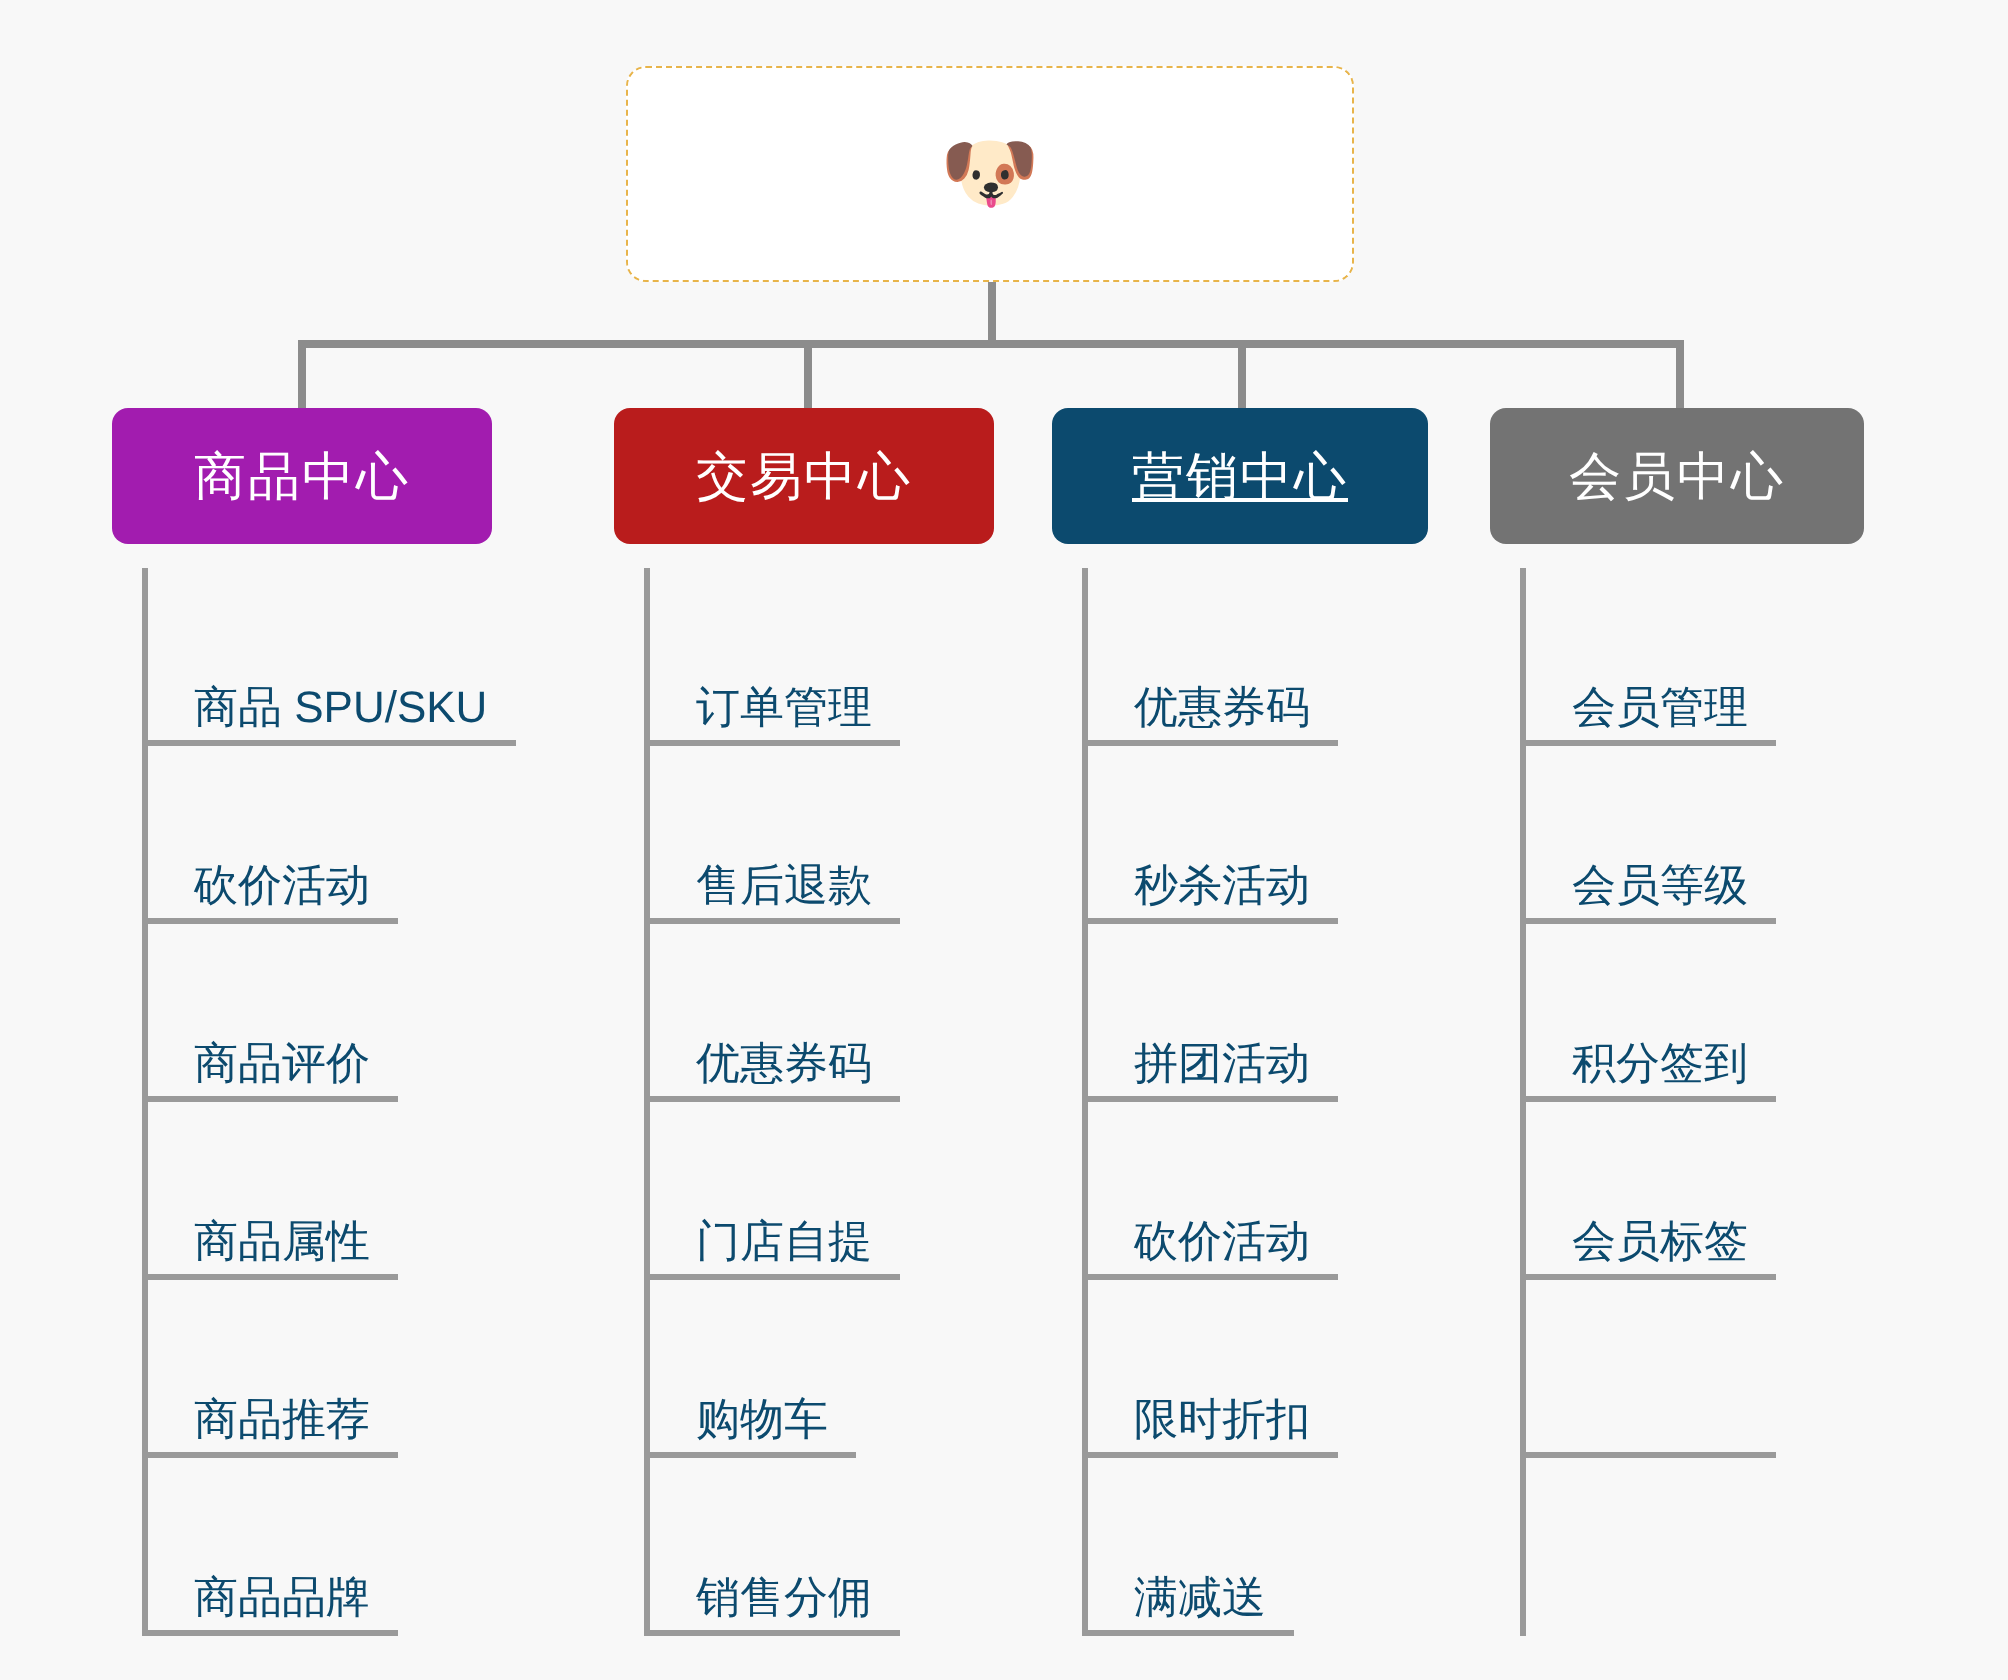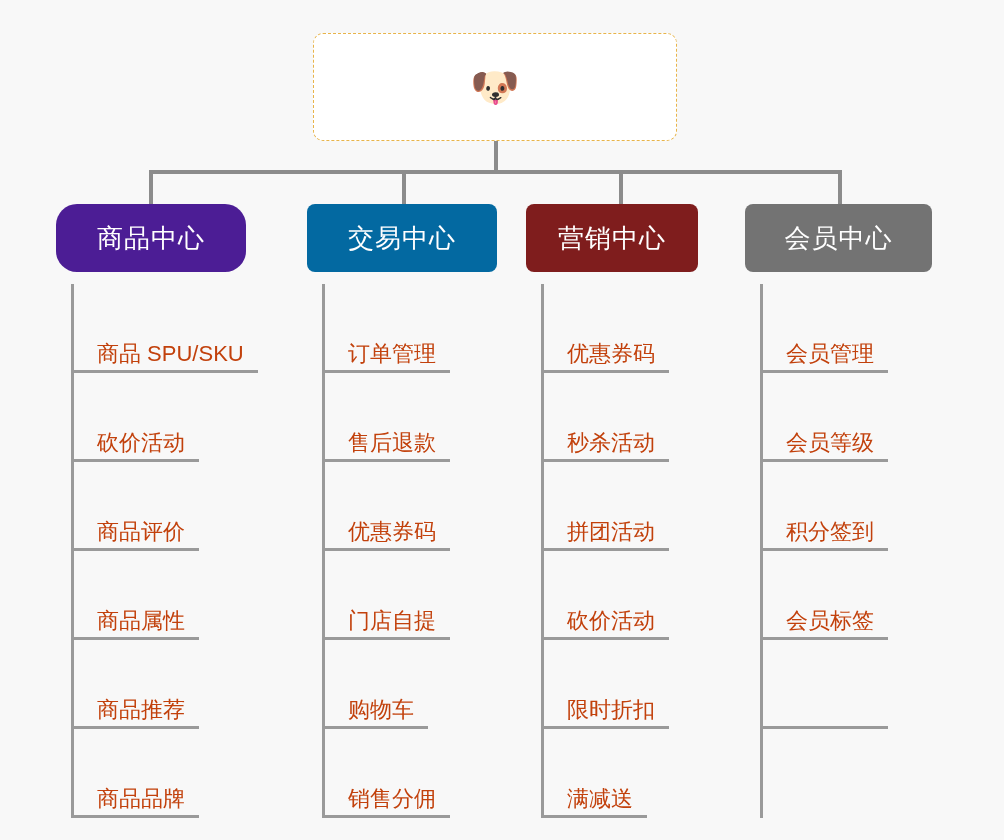--- a/index.html
+++ b/index.html
@@ -106,21 +106,21 @@
   }
   .leaf {
     position: relative;
     height: 89px;
     display: flex;
     align-items: flex-end;
   }
   .leaf-label {
     display: inline-block;
     font-size: 22px;
-    color: #c2410c;
+    color: #0c4a6e;
     white-space: nowrap;
     padding: 0 14px 7px 24px;
     line-height: 1.1;
   }
   .leaf-rule {           
     position: absolute;
     left: -2px;
     bottom: 0;
     height: 3px;
     background: #9a9a9a;
@@ -139,21 +139,21 @@
   <div class="conn conn-bus"></div>
   <div id="drops">
       <div class="conn conn-drop" style="left: 149px;"></div>
       <div class="conn conn-drop" style="left: 402px;"></div>
       <div class="conn conn-drop" style="left: 619px;"></div>
       <div class="conn conn-drop" style="left: 838px;"></div>
     </div>
 
   <div id="branches">
       <div class="branch" style="left: 56px; width: 190px;">
-        <div class="branch-header" style="background: #4c1d95; width: 190px; border-radius: 21px;">
+        <div class="branch-header" style="background: #a21caf; width: 190px;">
           <span>商品中心</span>
         </div>
         <div class="branch-body">
           <div class="branch-trunk" style="height: 534px;"></div>
           <div class="leaf">
             <span class="leaf-label">商品 SPU/SKU</span>
             <div class="leaf-rule" style="width: 187px;"></div>
           </div>
           <div class="leaf">
             <span class="leaf-label">砍价活动</span>
@@ -171,21 +171,21 @@
             <span class="leaf-label">商品推荐</span>
             <div class="leaf-rule" style="width: 128px;"></div>
           </div>
           <div class="leaf">
             <span class="leaf-label">商品品牌</span>
             <div class="leaf-rule" style="width: 128px;"></div>
           </div>
         </div>
       </div>
       <div class="branch" style="left: 307px; width: 190px;">
-        <div class="branch-header" style="background: #0369a1; width: 190px;">
+        <div class="branch-header" style="background: #b91c1c; width: 190px;">
           <span>交易中心</span>
         </div>
         <div class="branch-body">
           <div class="branch-trunk" style="height: 534px;"></div>
           <div class="leaf">
             <span class="leaf-label">订单管理</span>
             <div class="leaf-rule" style="width: 128px;"></div>
           </div>
           <div class="leaf">
             <span class="leaf-label">售后退款</span>
@@ -203,21 +203,21 @@
             <span class="leaf-label">购物车</span>
             <div class="leaf-rule" style="width: 106px;"></div>
           </div>
           <div class="leaf">
             <span class="leaf-label">销售分佣</span>
             <div class="leaf-rule" style="width: 128px;"></div>
           </div>
         </div>
       </div>
       <div class="branch" style="left: 526px; width: 188px;">
-        <div class="branch-header" style="background: #7f1d1d; width: 172px;">
+        <div class="branch-header" style="background: #0c4a6e; width: 188px; text-decoration: underline;">
           <span>营销中心</span>
         </div>
         <div class="branch-body">
           <div class="branch-trunk" style="height: 534px;"></div>
           <div class="leaf">
             <span class="leaf-label">优惠券码</span>
             <div class="leaf-rule" style="width: 128px;"></div>
           </div>
           <div class="leaf">
             <span class="leaf-label">秒杀活动</span>

